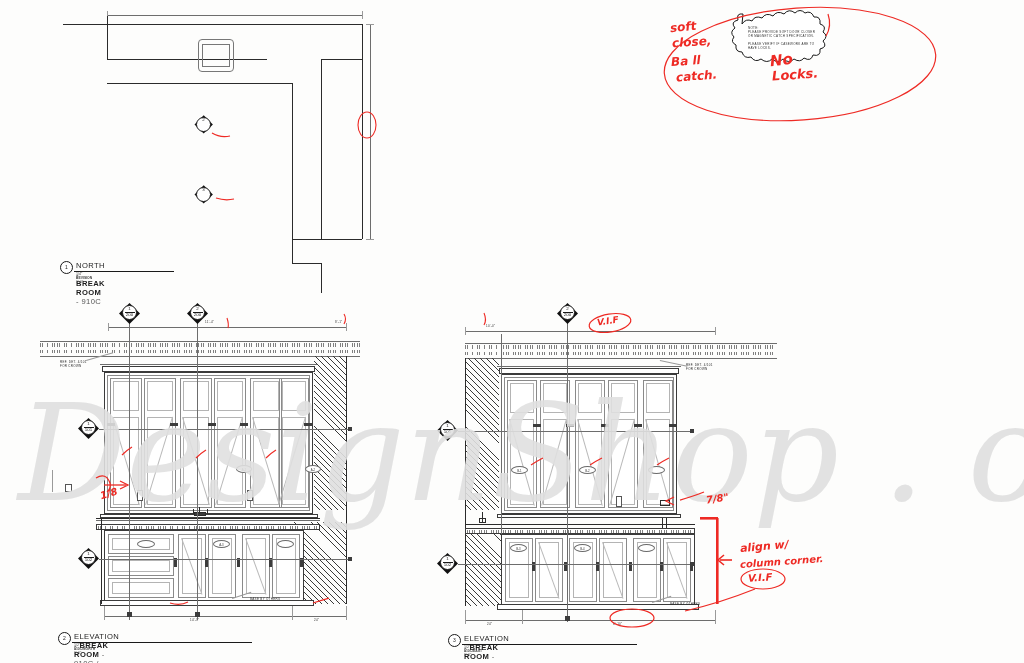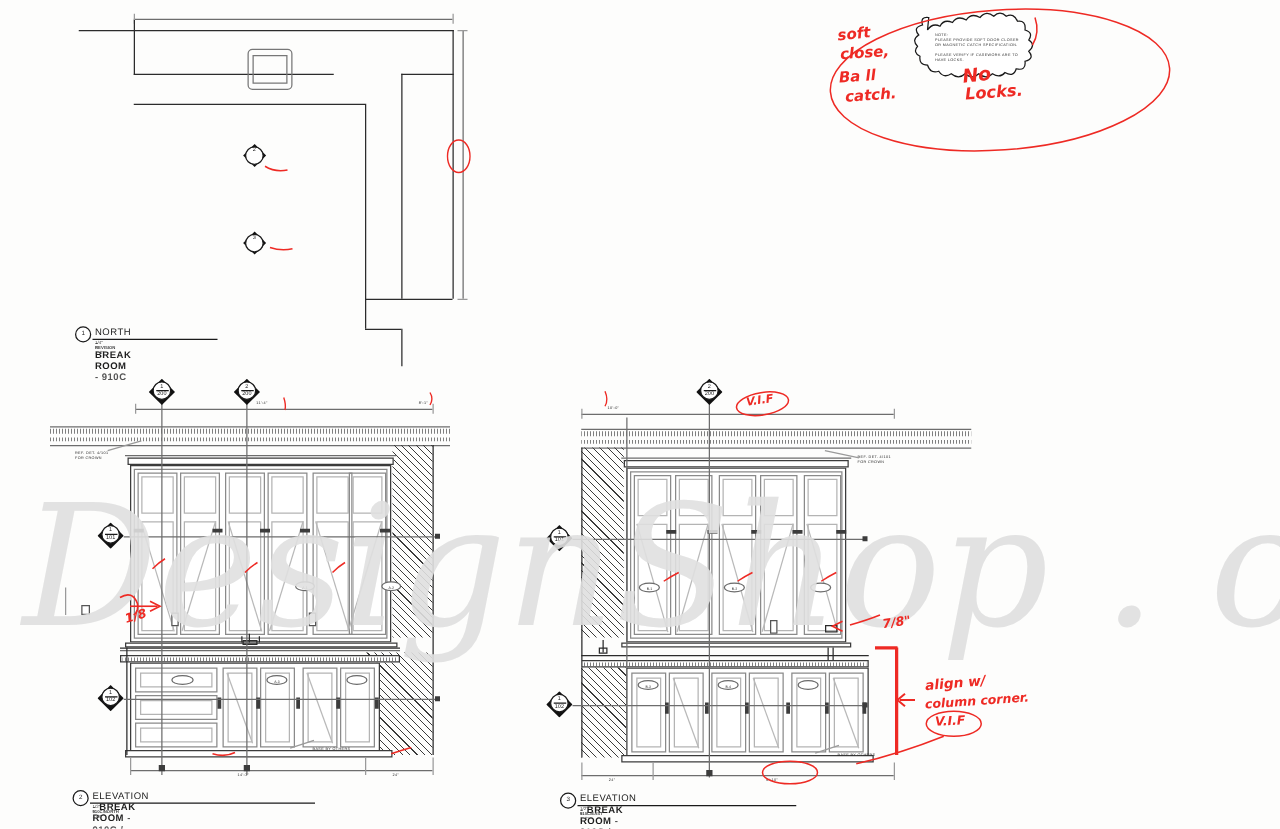--- a/index.html
+++ b/index.html
@@ -46,21 +46,21 @@
   .tagsec .den{position:absolute;left:3px;width:15px;top:9px;text-align:center;font-size:4.4px;}
   .tagsec .bar{position:absolute;left:5.6px;top:8.6px;width:10px;height:1px;background:#1a1a1a;}
 
   
   .ttl{position:absolute;}
   .ttl .bub{position:absolute;left:0;top:0;width:13px;height:13px;border-radius:50%;
      border:1px solid #1a1a1a;background:#fff;box-sizing:border-box;}
   .ttl .bubn{position:absolute;left:0;width:13px;top:3.4px;text-align:center;font-size:5px;}
   .ttl .nm{position:absolute;left:16px;top:0px;font-size:7.6px;letter-spacing:.4px;color:#1d1d1d;}
   .ttl .nm b{font-weight:bold;}
-  .ttl .nm i{font-style:normal;color:#555;font-weight:bold;}
+  .ttl .nm i{font-style:normal;color:#555;}
   .ttl .ul{position:absolute;left:14px;top:10px;height:1px;background:#1a1a1a;}
   .ttl .sc{position:absolute;left:16px;top:11px;font-size:3.6px;color:#444;}
   .ttl .sc2{position:absolute;left:16px;top:15px;font-size:3.4px;color:#444;font-weight:bold;}
 
   
   .hw{position:absolute;color:#ee2a24;font-family:"DejaVu Sans",sans-serif;
       white-space:nowrap;font-style:italic;}
   .hwb{font-weight:bold;}
   svg.ov{position:absolute;left:0;top:0;width:1024px;height:663px;overflow:visible;
       pointer-events:none;}

